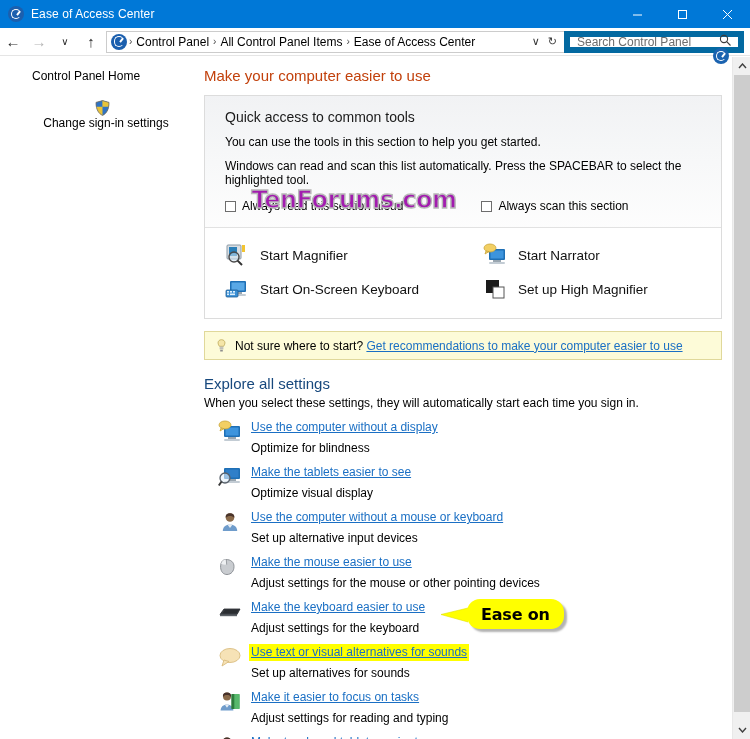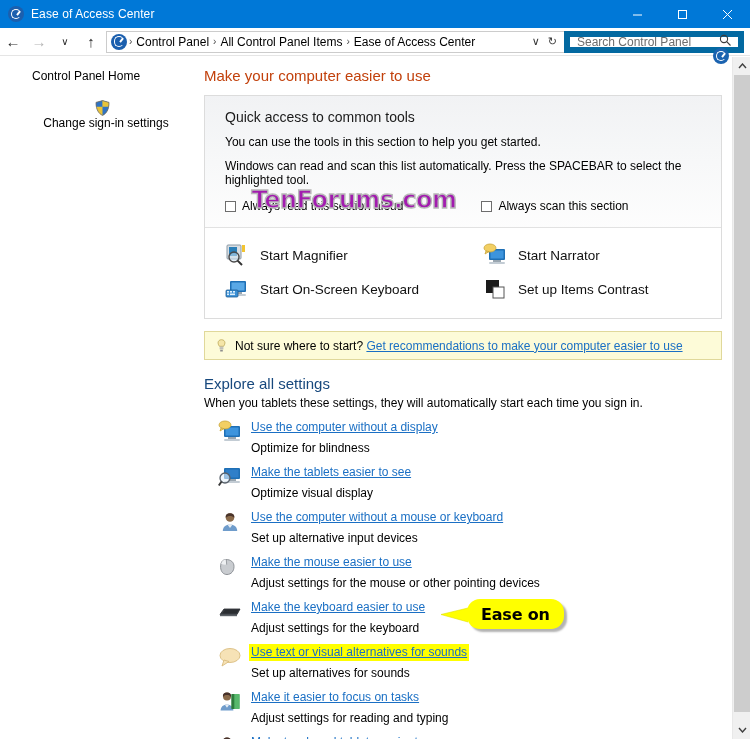--- a/index.html
+++ b/index.html
@@ -311,41 +311,41 @@
           </span>
           <span class="tl"><span>Start On-Screen Keyboard</span></span>
         </div>
         <div class="tool">
           <span class="ic">
             <svg width="24" height="24" viewBox="0 0 24 24">
               <rect x="3" y="3" width="13" height="13" fill="#1b1b1b"></rect>
               <rect x="10" y="10" width="11" height="11" fill="#fff" stroke="#555" stroke-width="1"></rect>
             </svg>
           </span>
-          <span class="tl"><span>Set up Items Contrast</span></span>
+          <span class="tl"><span>Set up High Magnifier</span></span>
         </div>
       </div>
     </div>
 
     <div class="notice">
       <span class="bulb">
         <svg width="9" height="14" viewBox="0 0 9 14">
           <path d="M4.5 0.7 C2.3 0.7 1 2.2 1 4 c0 1.5 1 2.4 1.4 3.3 h4.2 C7 6.4 8 5.5 8 4 C8 2.2 6.7 .7 4.5 .7 Z" fill="#f5e6a8" stroke="#b8a24d" stroke-width=".7"></path>
           <rect x="2.6" y="7.6" width="3.8" height="1.1" fill="#b0b0b0"></rect>
           <rect x="2.6" y="9.2" width="3.8" height="1.1" fill="#b0b0b0"></rect>
           <rect x="3.2" y="10.8" width="2.6" height="1.7" fill="#8d8d8d"></rect>
         </svg>
       </span>
       <span class="notice-txt"><span>Not sure where to start?</span>
         <a class="notice-link" href="#">Get recommendations to make your computer easier to use</a>
       </span>
     </div>
 
     <div class="h2">Explore all settings</div>
-    <div class="sub">When you tablets these settings, they will automatically start each time you sign in.</div>
+    <div class="sub">When you select these settings, they will automatically start each time you sign in.</div>
 
     <div class="list">
 
       <div class="li">
         <span class="lic">
           <svg width="24" height="24" viewBox="0 0 24 24">
             <rect x="6" y="6" width="16" height="11" rx="1" fill="#1e6fb5"></rect>
             <rect x="7.5" y="7.5" width="13" height="8" fill="#3d94dd"></rect>
             <rect x="10" y="17" width="8" height="2" fill="#9aa6b0"></rect>
             <rect x="6" y="19" width="16" height="2" rx="1" fill="#c3ccd4"></rect>

